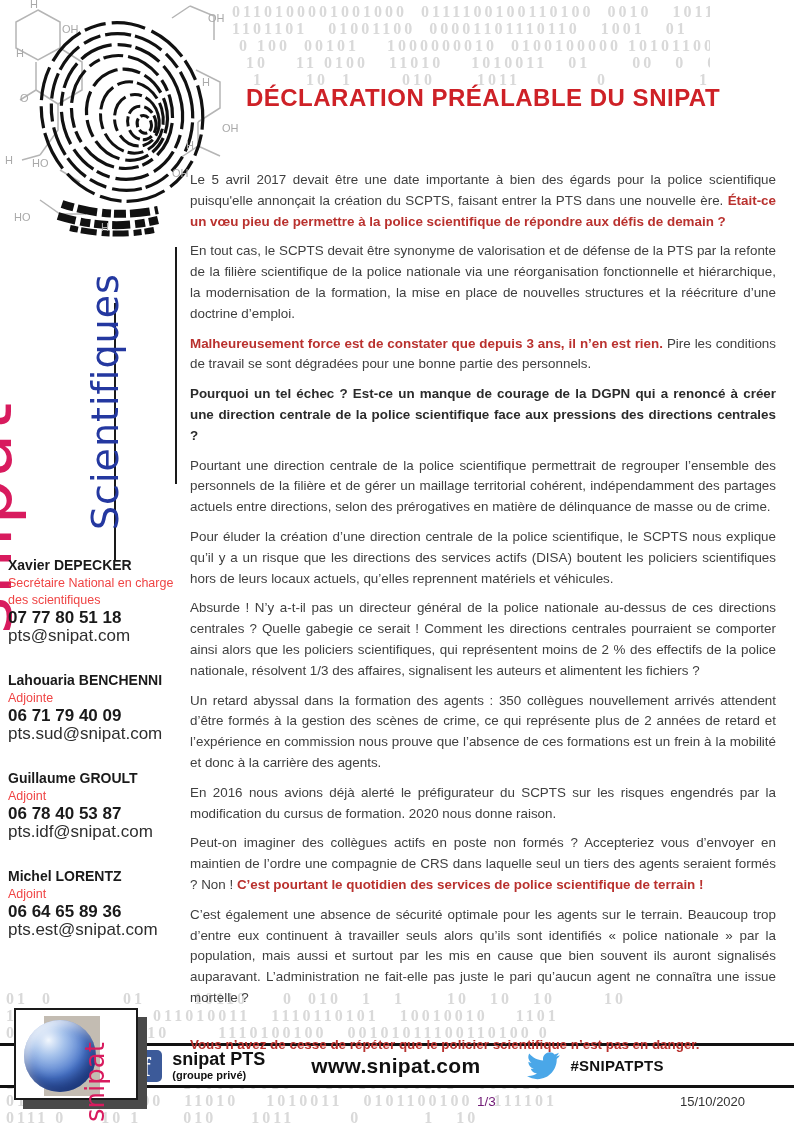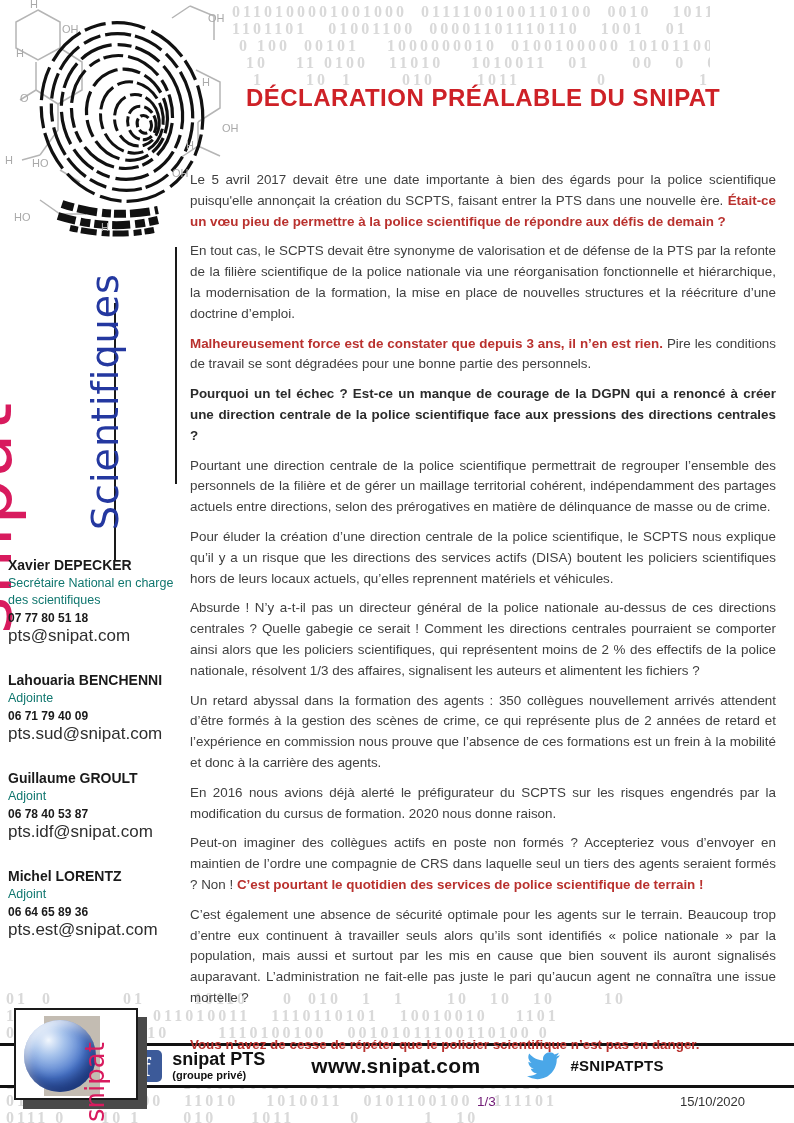--- a/index.html
+++ b/index.html
@@ -40,22 +40,22 @@
     font-family:"DejaVu Sans", sans-serif; font-size:38px;
     color:#2438a0; letter-spacing:1px; white-space:nowrap; line-height:1;
   }
   .vline { position:absolute; width:2px; background:#1a1a1a; z-index:2; }
   .vline-a { left:114px; top:303px; height:258px; }
   .vline-b { left:175px; top:247px; height:237px; }
   
   .contacts { position:absolute; left:8px; top:556px; width:168px; z-index:2; }
   .contact { margin-bottom:26px; }
   .contact .c-name { font-size:14px; font-weight:bold; color:#1a1a1a; line-height:19px; }
-  .contact .c-role { font-size:12.5px; color:#0f766e; line-height:17px; }
-  .contact .c-phone { font-size:12px; font-weight:bold; color:#1a1a1a; line-height:18px; }
+  .contact .c-role { font-size:12.5px; color:#ef4444; line-height:17px; }
+  .contact .c-phone { font-size:17px; font-weight:bold; color:#1a1a1a; line-height:18px; }
   .contact .c-email { font-size:17px; color:#2e2e2e; line-height:18px; }
   
   .article {
     position:absolute; left:190px; top:170px; width:586px; z-index:3;
     font-size:13.4px; line-height:20.8px; text-align:justify; color:#3f3f3f;
   }
   .article p { margin-bottom:9px; }
   .seg-normal { color:#3f3f3f; }
   .seg-red { color:#b9312e; font-weight:bold; }
   .seg-bold { color:#2b2b2b; font-weight:bold; }

